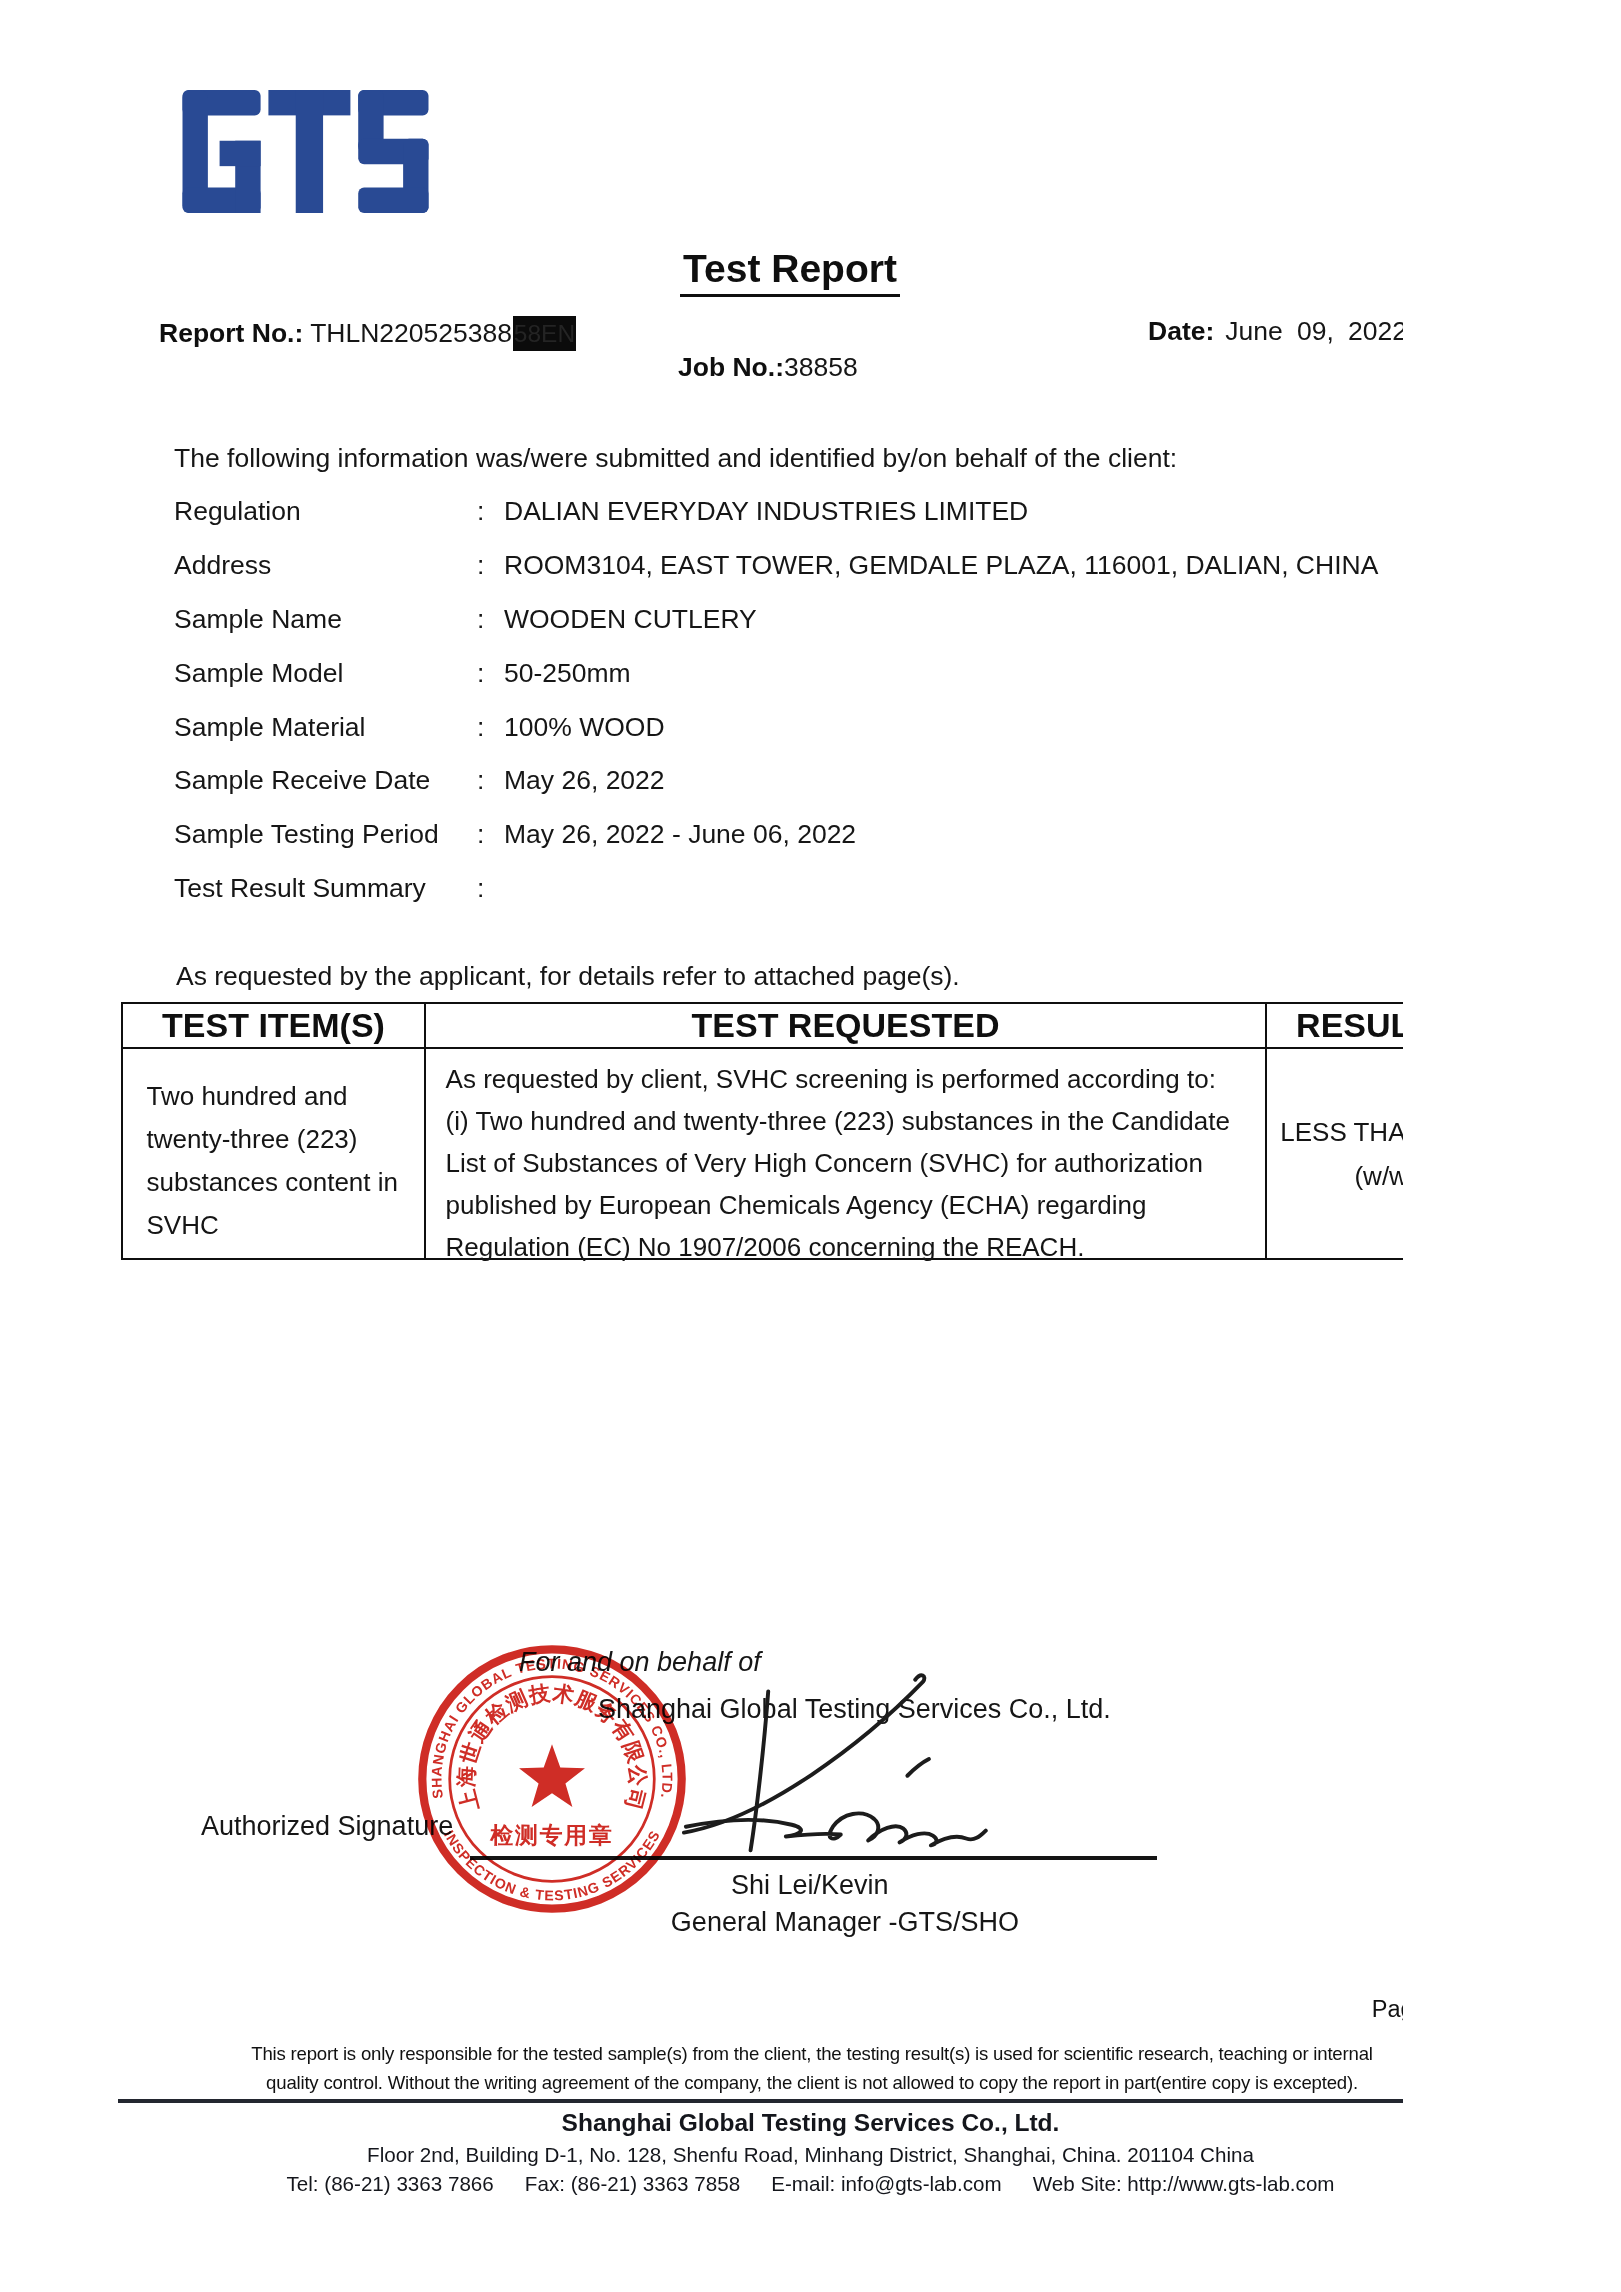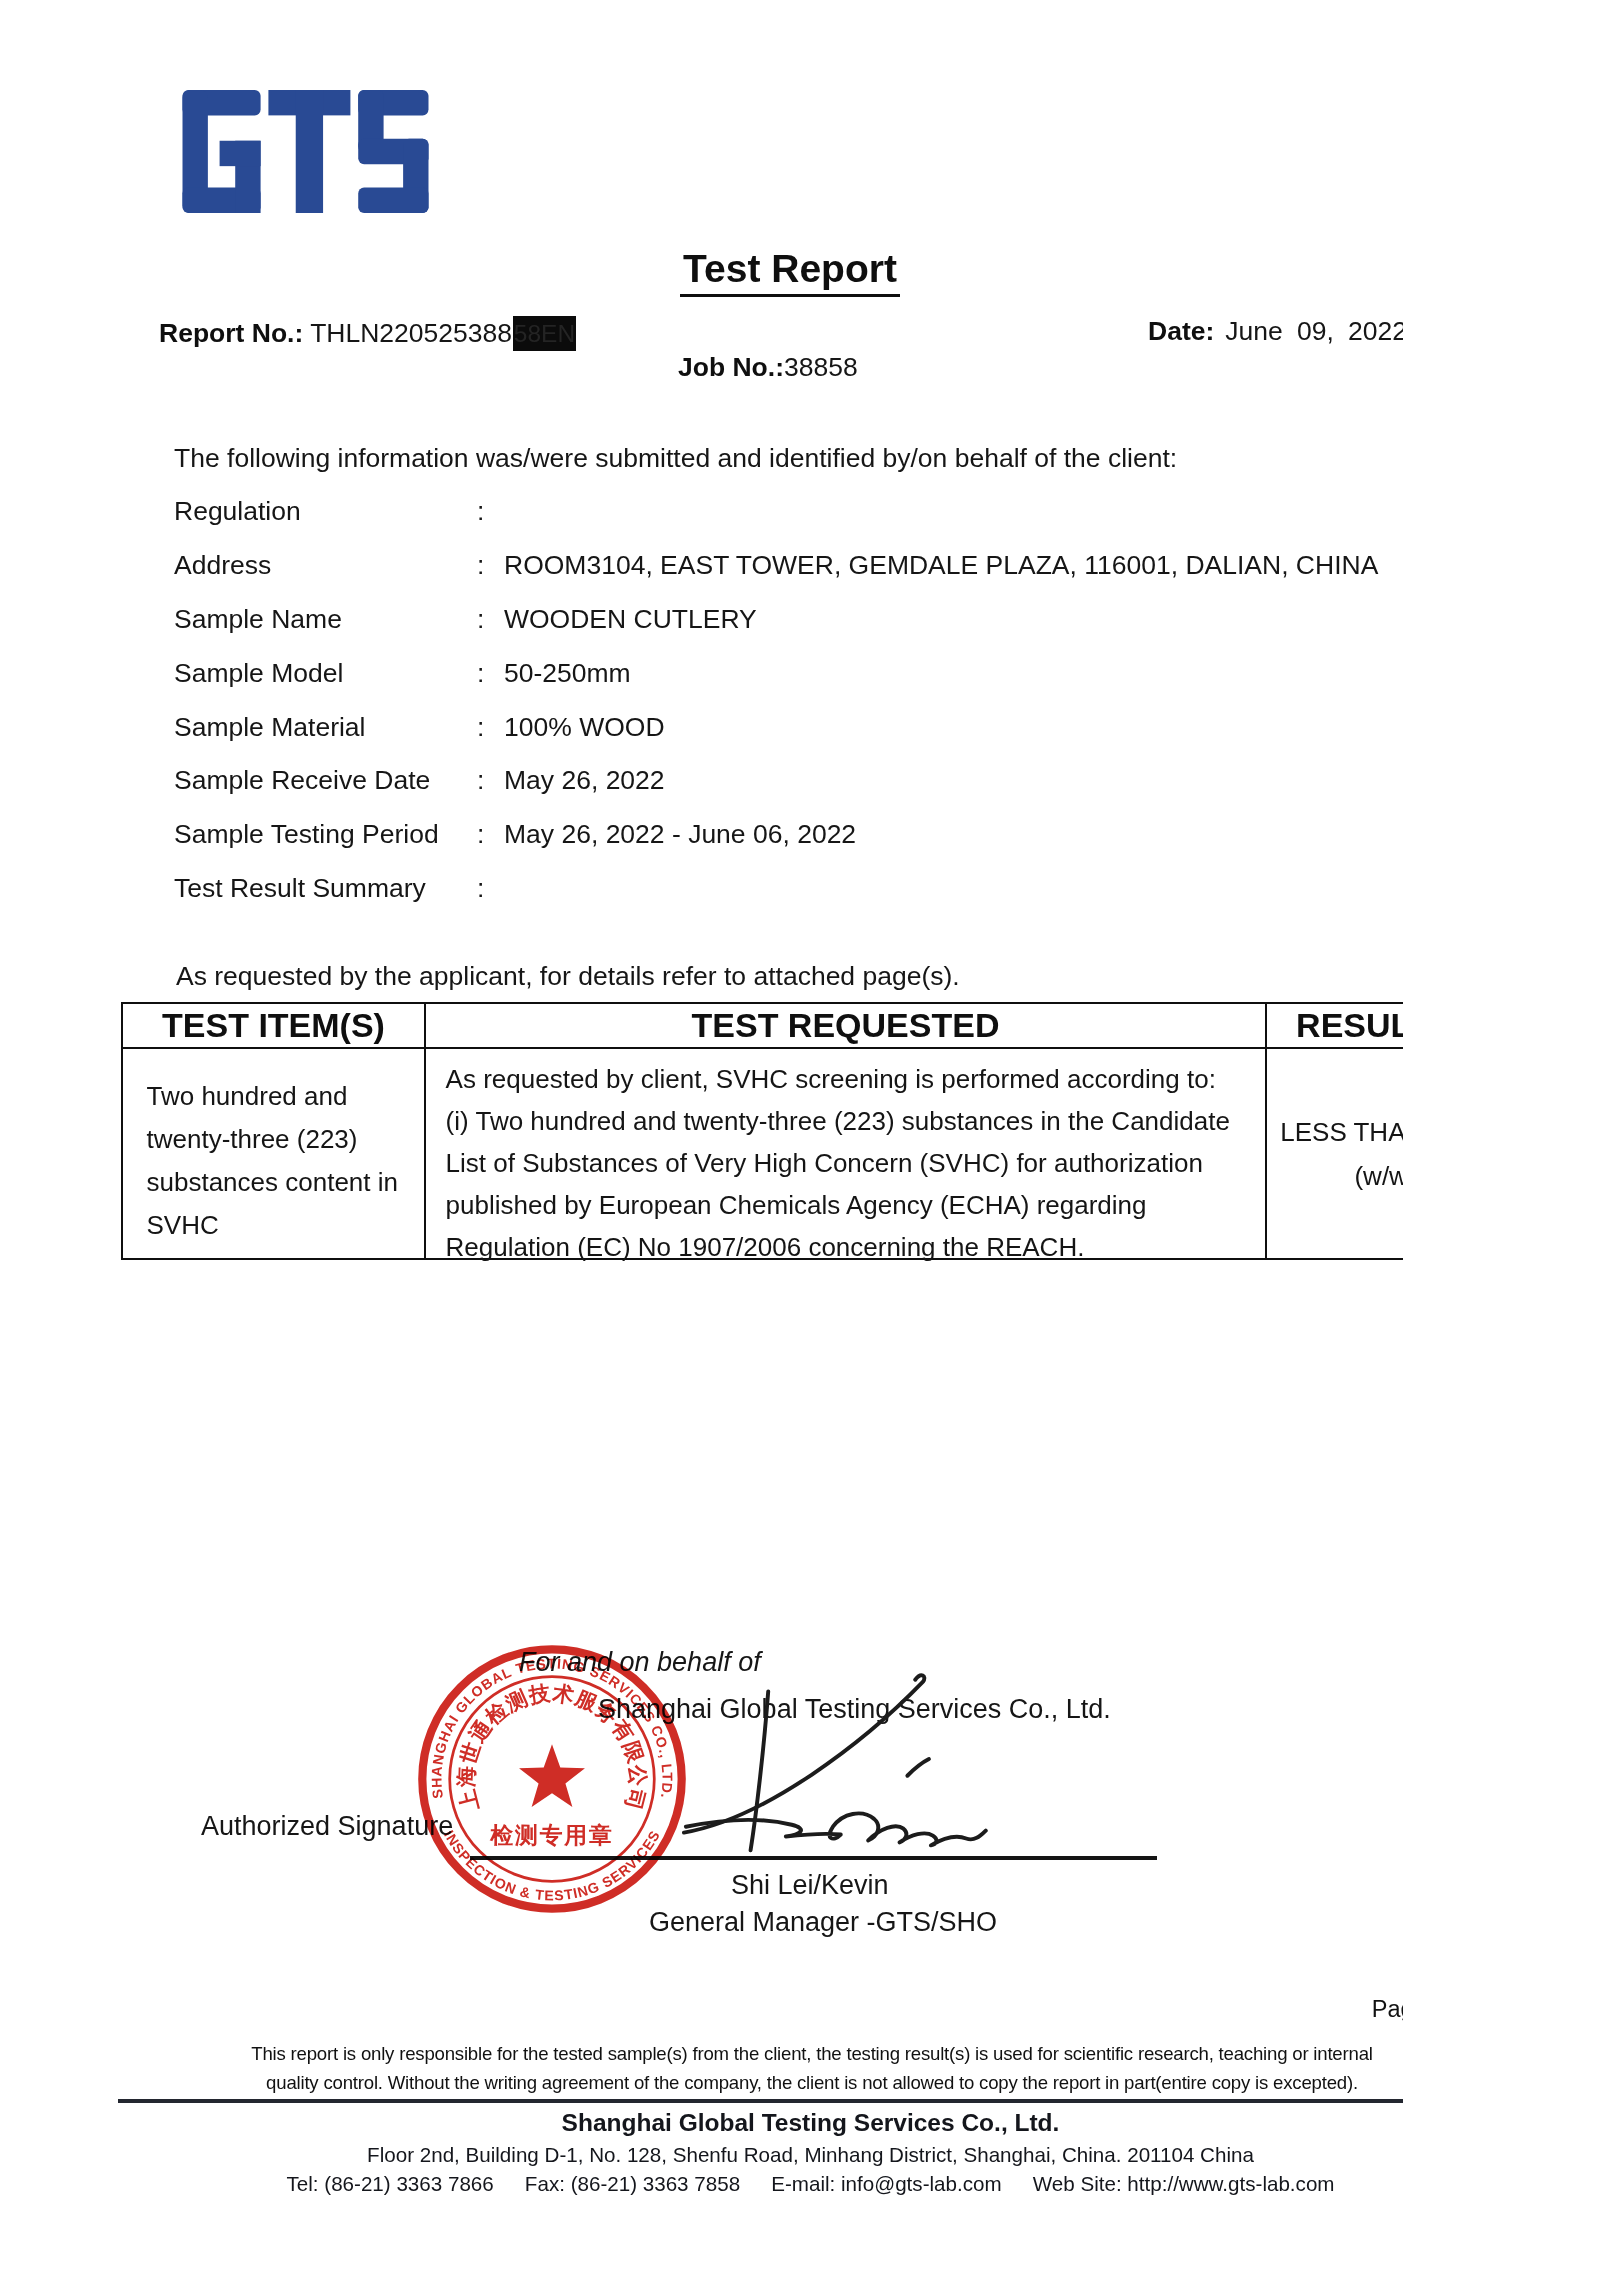--- a/index.html
+++ b/index.html
@@ -50,21 +50,21 @@
   #results-table .colsep{border-right:2px solid #0f0f0f;}
   #cell-item{padding:25.5px 7.8px 0 23.5px; line-height:43px;}
   #cell-requested{padding:8.8px 11.8px 0 19.6px; line-height:42px;}
   #cell-result{display:flex; flex-direction:column; align-items:center; justify-content:center; line-height:44px; text-align:center;}
   
   #behalf{left:519px; top:1647px; font-size:27px; font-style:italic;}
   #sig-company{left:598px; top:1694px; font-size:27px;}
   #auth-label{left:201px; top:1811px; font-size:27px;}
   #sig-line{left:470px; top:1856px; width:687px; height:3.9px; background:#151515;}
   #signer{left:731px; top:1870px; font-size:27px;}
-  #signer-title{left:627px; top:1907px; width:392px; text-align:center; font-size:27px;}
+  #signer-title{left:627px; top:1907px; width:392px; text-align:right; font-size:27px;}
   #stamp{left:415px; top:1642px; width:274px; height:274px; mix-blend-mode:multiply;}
   #sig-scribble{left:676px; top:1666px; width:500px; height:196px;}
   .stamp-en{font-size:15.5px; font-weight:bold; letter-spacing:1px; fill:#CF2D26; font-family:"Liberation Sans","DejaVu Sans",sans-serif;}
   .stamp-cn{font-size:23px; font-weight:bold; letter-spacing:1px; fill:#CF2D26;}
   .stamp-center{font-size:25px; font-weight:bold; letter-spacing:2px; fill:#CF2D26;}
   
   #page-number{left:1211px; top:1996px; width:294px; text-align:right; font-size:23.5px; color:#111;}
   #disclaimer{left:118px; top:2039px; width:1388px; text-align:center; font-size:18.6px; line-height:29px; color:#111; letter-spacing:-0.2px;}
   #footer-sep{left:118px; top:2099px; width:1388px; height:3.9px; background:#232730;}
   #footer-name{left:0; top:2109px; width:1621px; text-align:center; font-size:24.5px; font-weight:600; color:#14161c;}
@@ -112,20 +112,21 @@
   </div>
   <div id="meta-date" class="abs meta">
     <b>Date:</b><span class="val">June 09, 2022</span>
   </div>
 
   <div id="intro" class="abs">The following information was/were submitted and identified by/on behalf of the client:</div>
 
   <div class="abs info-row" style="top:496px">
     <span class="l">Regulation</span>
     <span class="c">:</span>
+    <span class="v">DALIAN EVERYDAY INDUSTRIES LIMITED</span>
   </div>
   <div class="abs info-row" style="top:550px">
     <span class="l">Address</span>
     <span class="c">:</span>
     <span class="v">ROOM3104, EAST TOWER, GEMDALE PLAZA, 116001, DALIAN, CHINA</span>
   </div>
   <div class="abs info-row" style="top:604px">
     <span class="l">Sample Name</span>
     <span class="c">:</span>
     <span class="v">WOODEN CUTLERY</span>

